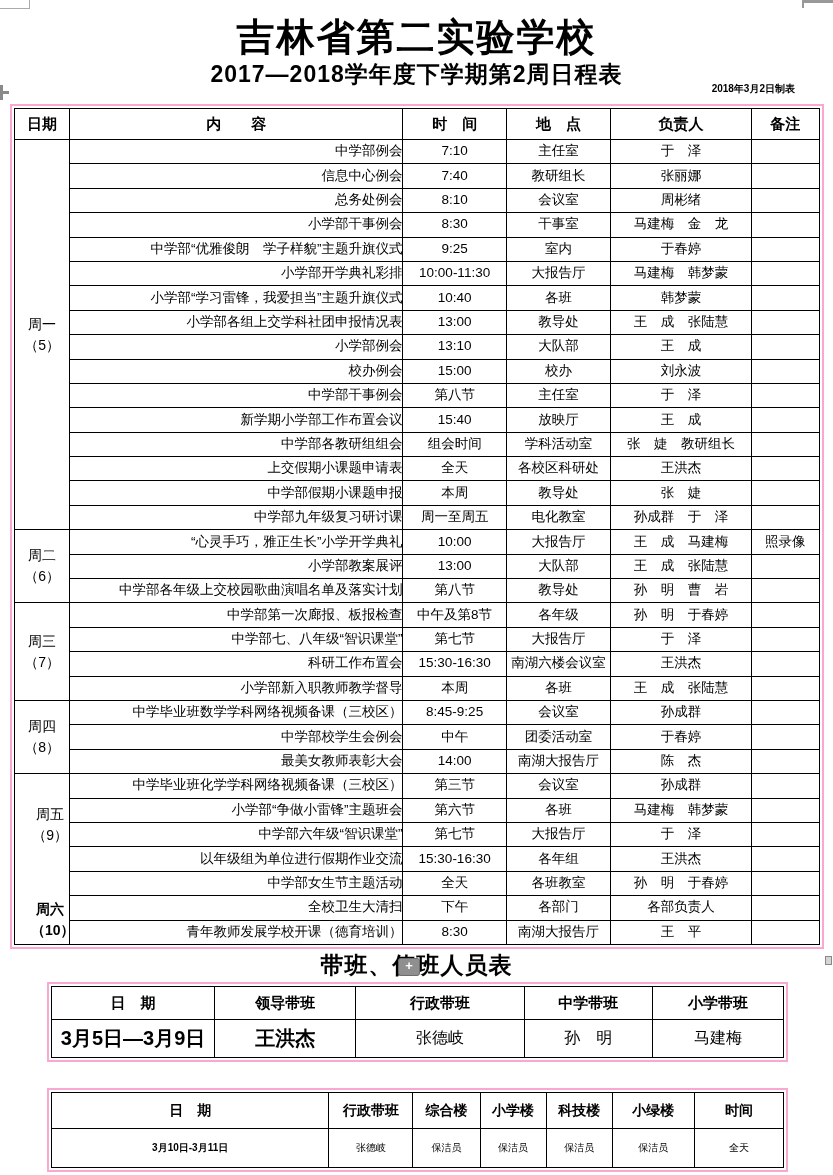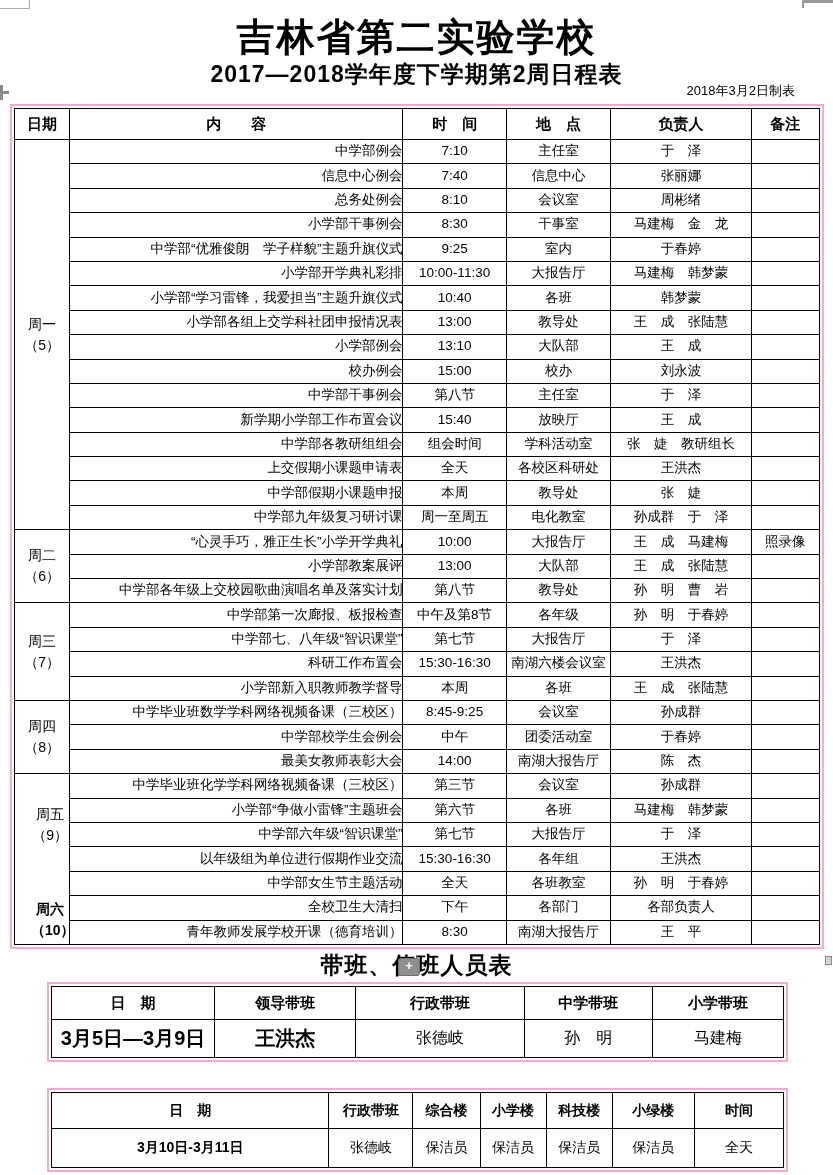--- a/index.html
+++ b/index.html
@@ -4,21 +4,21 @@
 <style>
   html,body{margin:0;padding:0;background:#fff;}
   .page{position:relative;width:833px;height:1175px;background:#fff;overflow:hidden;
         font-family:"Liberation Sans",sans-serif;color:#000;}
 
   
   .doc-title{position:absolute;top:12px;left:0;width:100%;text-align:center;
              font-size:38px;font-weight:bold;letter-spacing:2px;}
   .doc-subtitle{position:absolute;top:59px;left:0;width:100%;text-align:center;
                 font-size:23px;font-weight:bold;letter-spacing:1px;}
-  .date-note{position:absolute;top:82px;right:38px;font-size:13px;font-weight:normal;}
+  .date-note{position:absolute;top:82px;right:38px;font-size:10px;font-weight:bold;}
 
   
   .frag-tl{position:absolute;left:-2px;top:-3px;width:30px;height:10px;
            border:1px solid #aaa;background:#fff;}
   .frag-tr{position:absolute;right:0;top:0;width:29px;height:5px;
            border-top:3px solid #999;border-left:2px solid #999;}
   .move-handle{position:absolute;left:-6px;top:85px;width:15px;height:15px;}
   .move-handle::before{content:"";position:absolute;left:0;right:0;top:6px;height:3px;background:#8a8a8a;}
   .move-handle::after{content:"";position:absolute;top:0;bottom:0;left:6px;width:3px;background:#8a8a8a;}
   .resize-handle{position:absolute;left:825px;top:956px;width:7px;height:9px;
@@ -49,21 +49,21 @@
                color:#fff;font-size:13px;font-weight:bold;line-height:14px;text-align:center;}
 
   .t2-wrap{left:47px;top:982px;width:741px;height:80px;}
   .t2-wrap th{font-size:15px;font-weight:bold;height:32px;}
   .t2-wrap td{font-size:16px;}
   .t2-wrap tr.data td:nth-child(1){font-size:20px;font-weight:bold;}
   .t2-wrap tr.data td:nth-child(2){font-size:20px;font-weight:bold;}
 
   .t3-wrap{left:47px;top:1088px;width:741px;height:84px;}
   .t3-wrap th{font-size:14px;font-weight:bold;height:35px;}
-  .t3-wrap td{font-size:14px;text-align:center;}
+  .t3-wrap td{font-size:10px;text-align:center;}
   .t3-wrap tr.data td:nth-child(1){font-weight:bold;}
 </style>
 </head>
 <body>
 
 <div class="page">
 
   <div class="frag-tl"></div>
   <div class="frag-tr"></div>
 
@@ -103,21 +103,21 @@
             </td>
             <td class="c-content">中学部例会</td>
             <td class="c-time">7:10</td>
             <td class="c-place">主任室</td>
             <td class="c-person">于　泽</td>
             <td class="c-remark"></td>
           </tr>
           <tr>
             <td class="c-content">信息中心例会</td>
             <td class="c-time">7:40</td>
-            <td class="c-place">信息中心</td>
+            <td class="c-place">教研组长</td>
             <td class="c-person">张丽娜</td>
             <td class="c-remark"></td>
           </tr>
           <tr>
             <td class="c-content">总务处例会</td>
             <td class="c-time">8:10</td>
             <td class="c-place">会议室</td>
             <td class="c-person">周彬绪</td>
             <td class="c-remark"></td>
           </tr>

